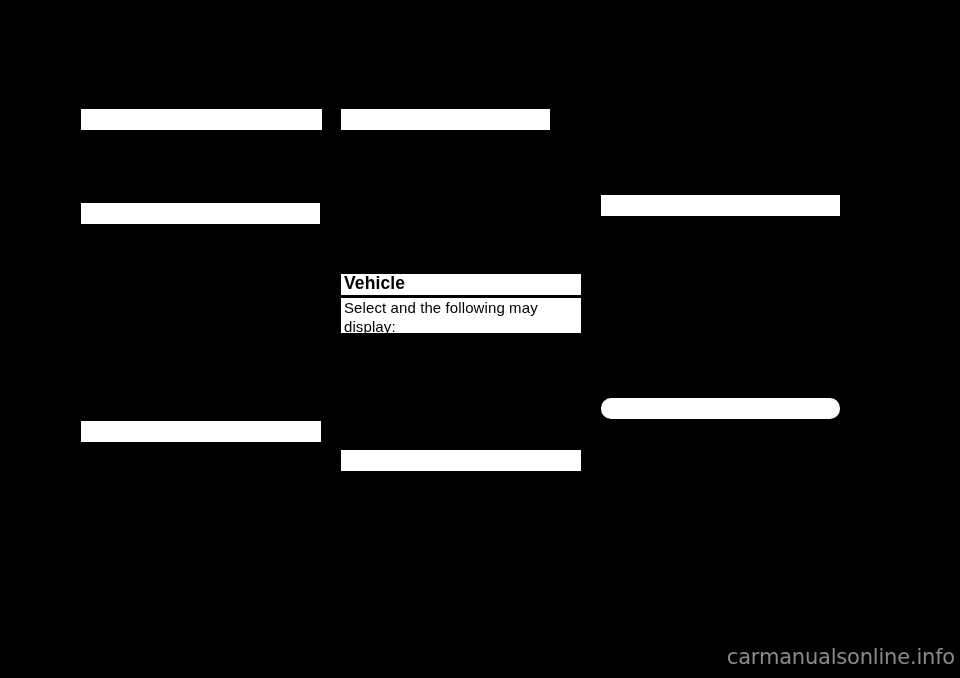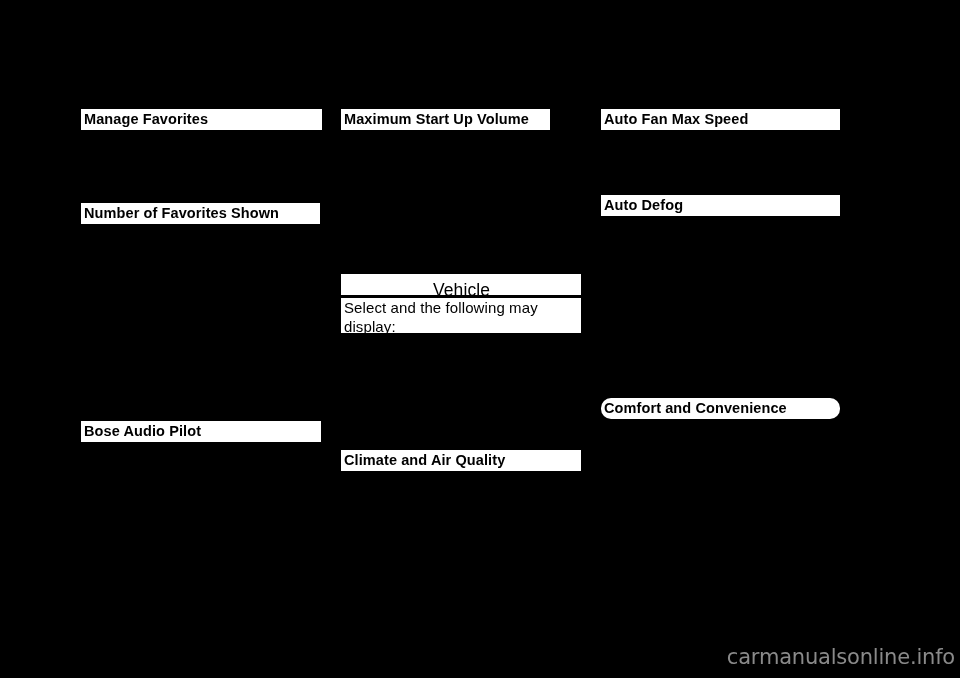--- a/index.html
+++ b/index.html
@@ -31,29 +31,28 @@
     padding: 0 2px 0 3px;
     white-space: pre-wrap;
     line-height: 19px;
     letter-spacing: 0.1px;
   }
 
   .heading {
     font-weight: bold;
     font-size: 14.5px;
     line-height: 20px;
-    padding-top: 0;
+    padding-top: 17px;
   }
 
   .section-heading {
-    font-weight: normal;
+    font-weight: bold;
     font-size: 17.5px;
     line-height: 19px;
-    padding-top: 7px;
-    text-align: center;
+    padding-top: 0px;
   }
 
   .body-text {
     font-weight: normal;
     font-size: 15px;
     line-height: 18.5px;
     padding-top: 1px;
   }
 
   
@@ -100,21 +99,20 @@
   <div class="block heading" id="b-bose-audio-pilot">Bose Audio Pilot</div>
 
   <div class="block heading" id="b-maximum-start-up-volume">Maximum Start Up Volume</div>
 
   <div class="block section-heading" id="b-vehicle">Vehicle</div>
 
   <div class="block body-text" id="b-vehicle-body">Select and the following may display:</div>
 
   <div class="block heading" id="b-climate-air-quality">Climate and Air Quality</div>
 
-  <div class="block heading" id="b-auto-fan-max-speed">Auto Fan Max Speed</div>
 
   <div class="block heading" id="b-auto-defog">Auto Defog</div>
 
 
   <div class="block heading" id="b-comfort-convenience">Comfort and Convenience</div>
 
   <div class="watermark">carmanualsonline.info</div>
 
 </div>
 

